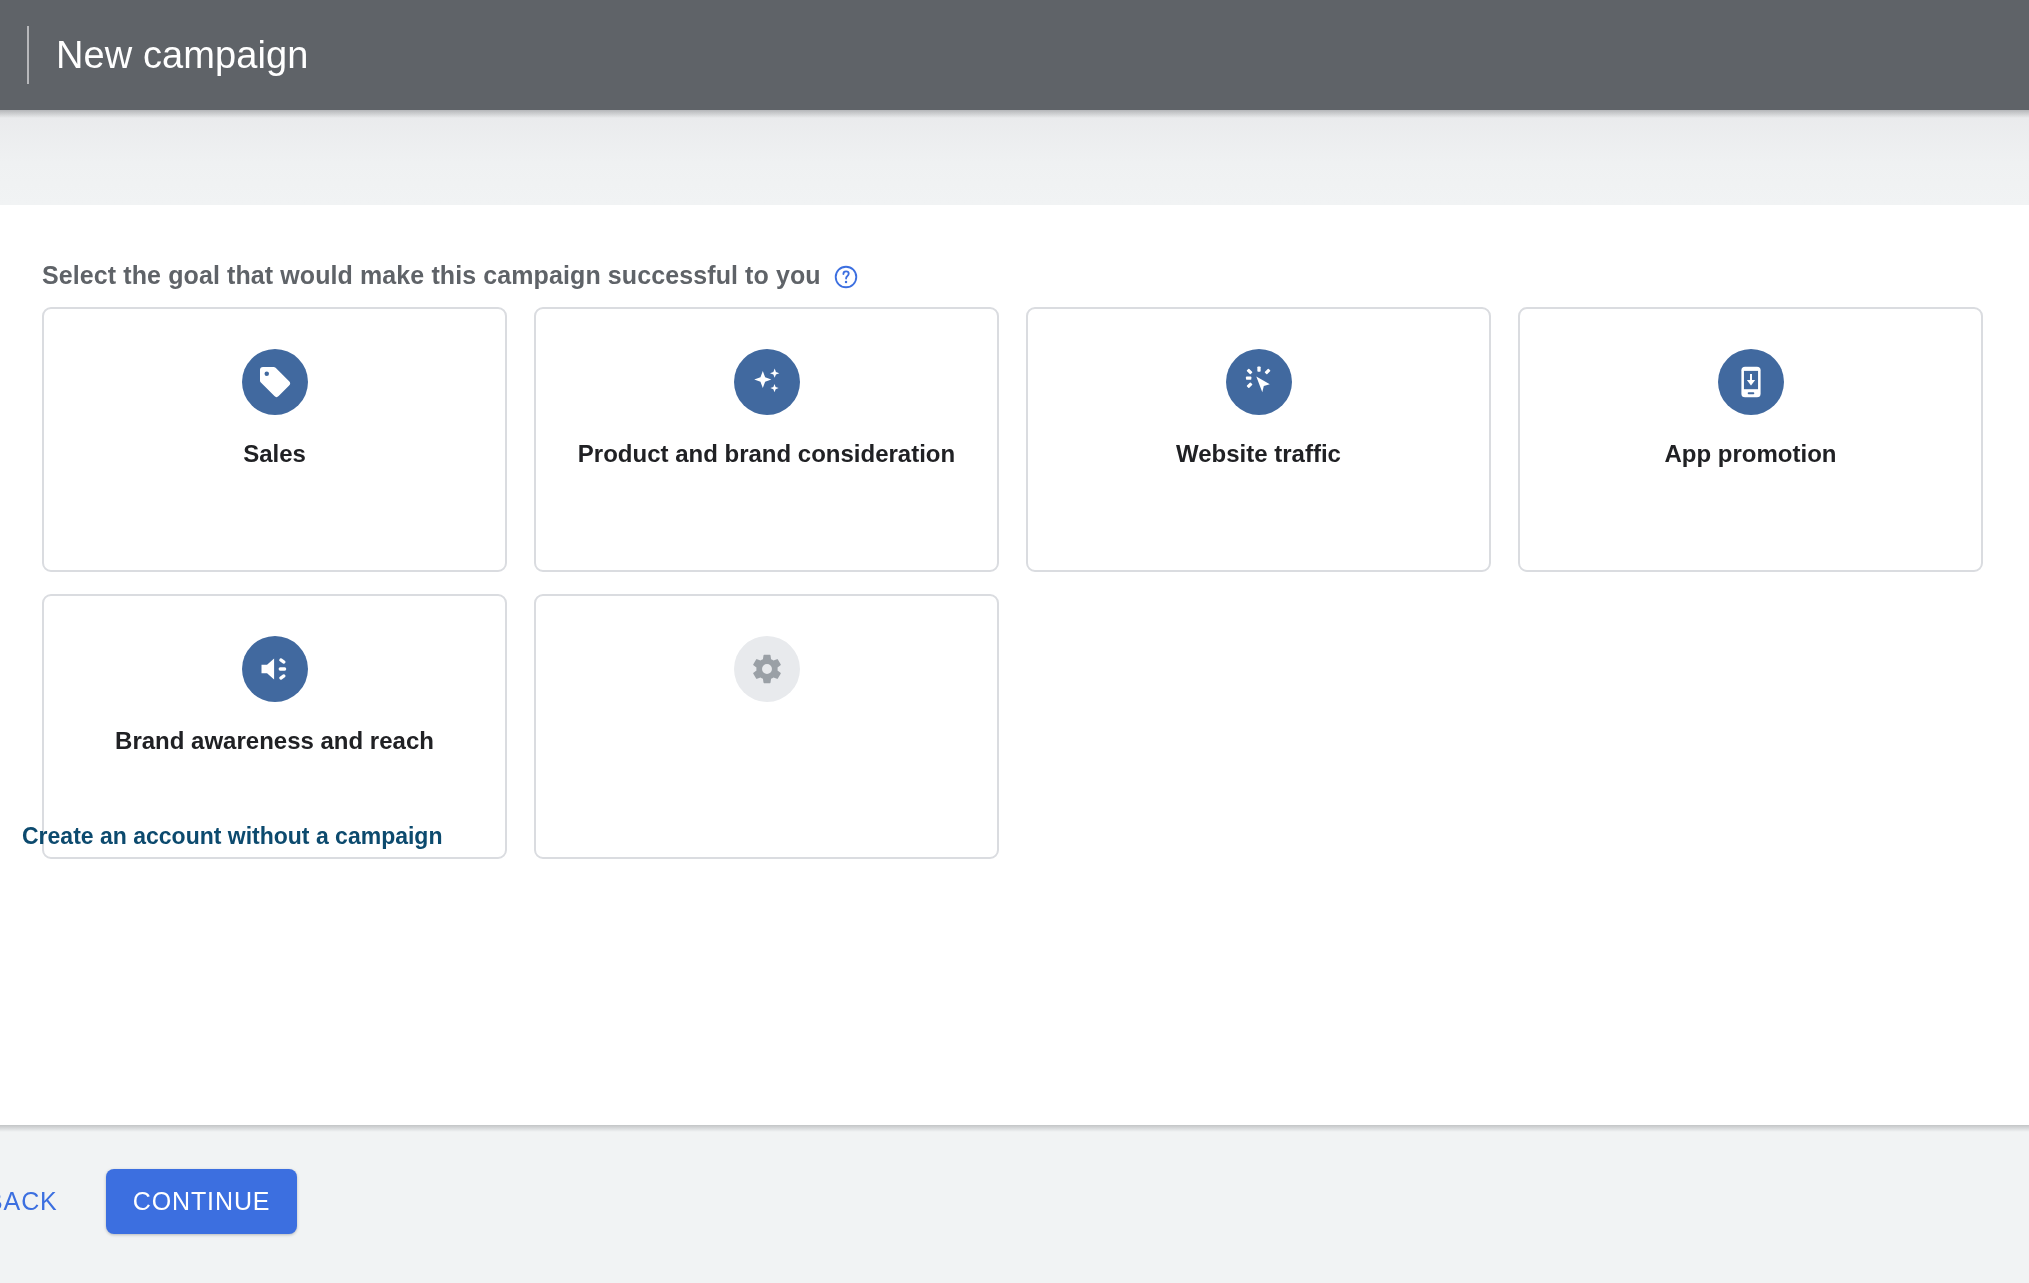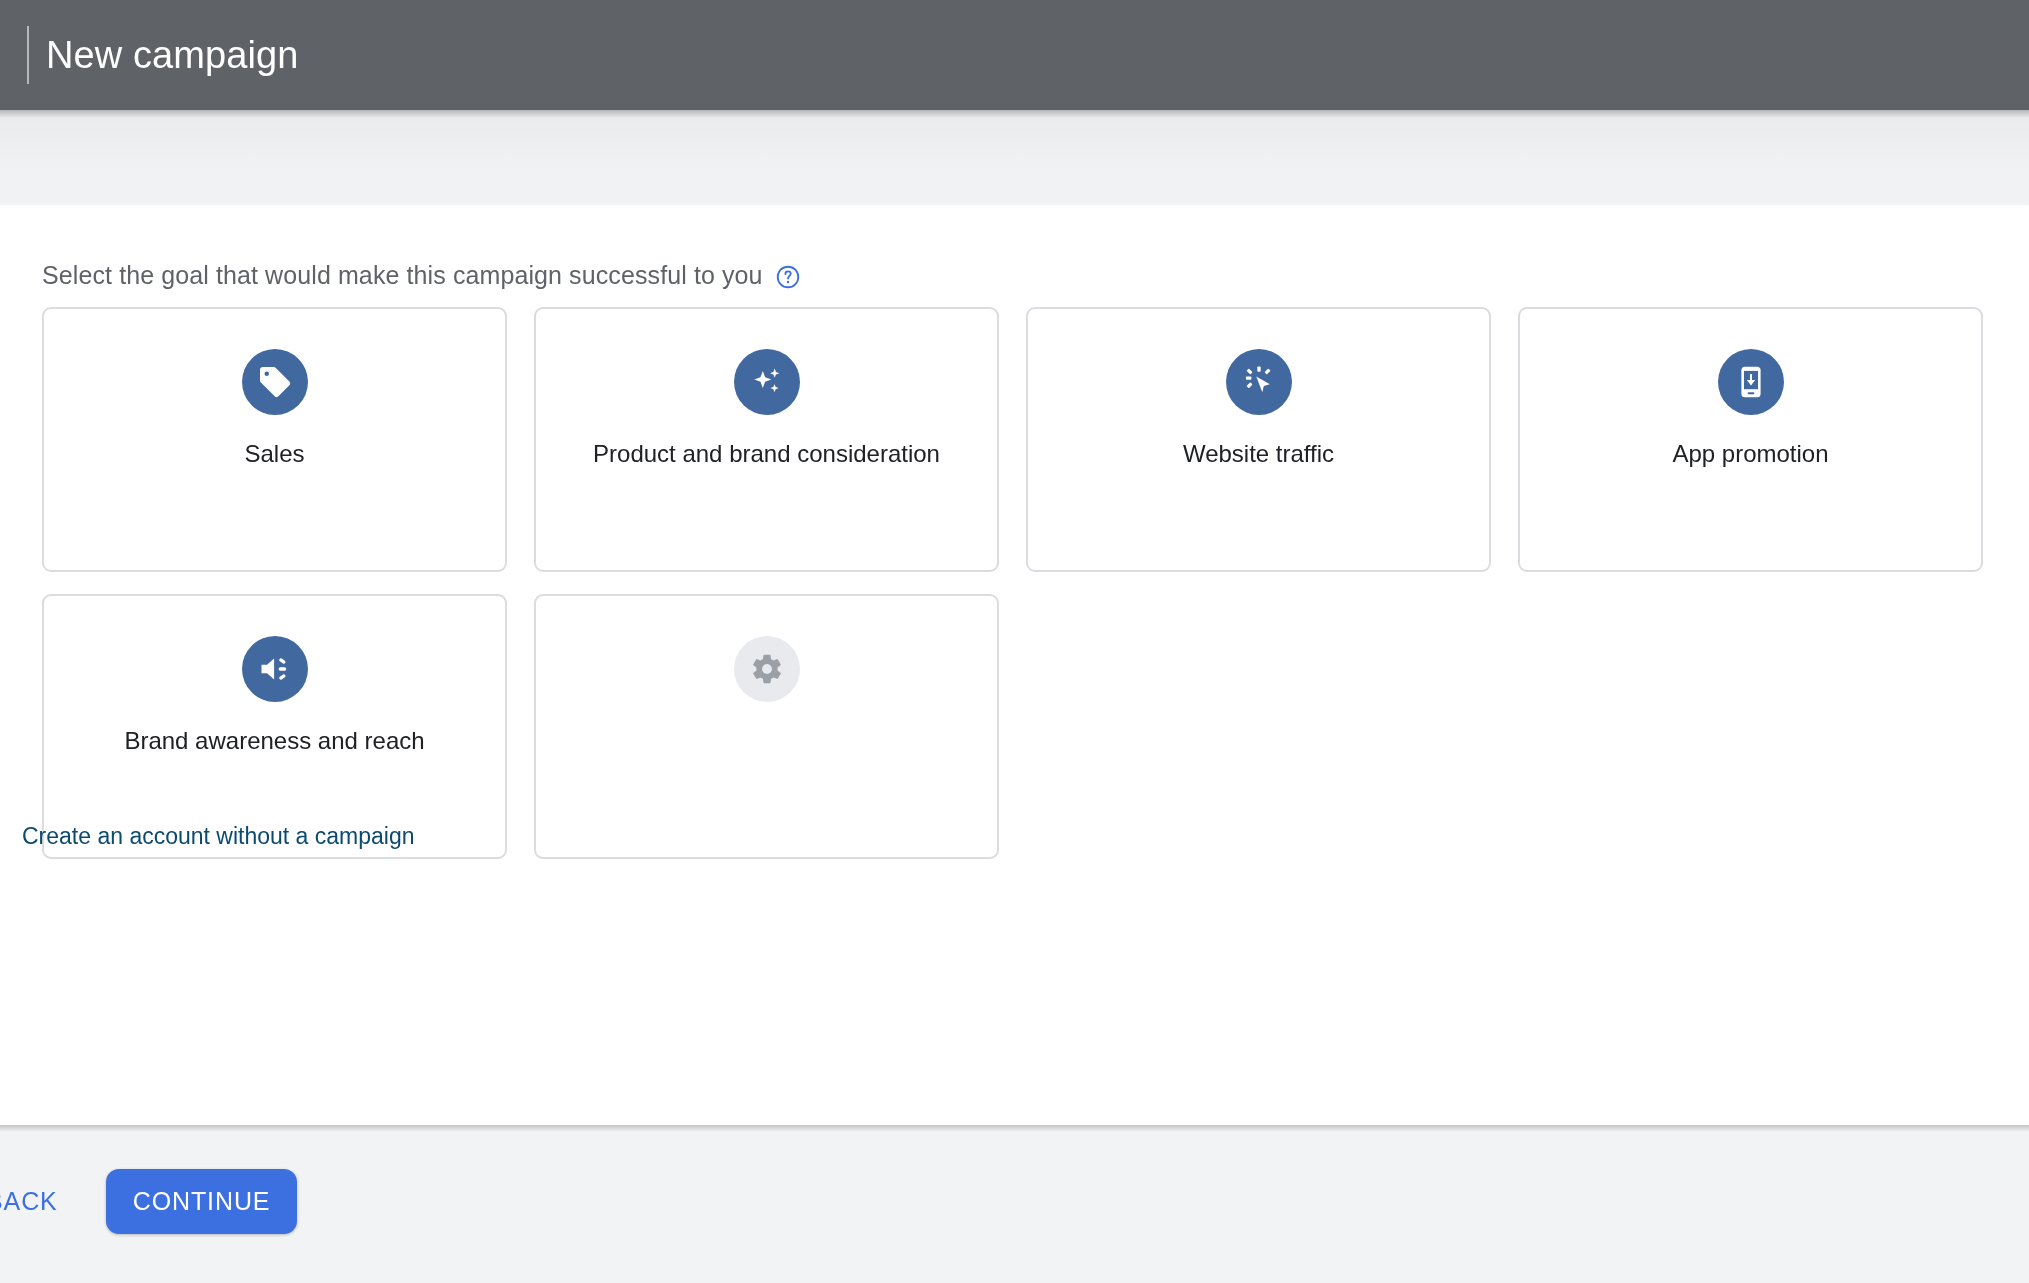--- a/index.html
+++ b/index.html
@@ -37,21 +37,21 @@
     height: 58px;
     background: rgba(255,255,255,0.55);
     margin-left: 27px;
     flex: 0 0 auto;
   }
   .appbar-title {
     color: #ffffff;
     font-size: 38px;
     font-weight: 400;
     letter-spacing: 0.1px;
-    margin-left: 17px;
+    margin-left: 27px;
     white-space: nowrap;
   }
   .appbar-shadow {
     position: absolute;
     top: 110px; left: 0;
     width: 2029px;
     height: 8px;
     background: linear-gradient(to bottom, rgba(60,64,67,0.30), rgba(60,64,67,0.0));
     z-index: 4;
   }
@@ -65,20 +65,21 @@
     background: linear-gradient(to bottom, #e9eaec 0%, #eff1f2 55%, #f1f3f4 100%);
   }
 
   
   .content {
     position: absolute;
     top: 205px; left: 0;
     width: 2029px;
     height: 920px;
     background: #ffffff;
+    font-weight: bold;
   }
 
   .prompt-row {
     position: absolute;
     top: 56px;
     left: 42px;
     display: flex;
     align-items: center;
     gap: 12px;
   }
@@ -198,21 +199,21 @@
   }
   .btn-continue {
     background: #3c6fe0;
     border: none;
     color: #ffffff;
     font-family: "Liberation Sans", sans-serif;
     font-size: 25px;
     font-weight: 500;
     letter-spacing: 0.9px;
     padding: 18px 27px;
-    border-radius: 13px;
+    border-radius: 8px;
     cursor: pointer;
     box-shadow: 0 1px 3px rgba(60,64,67,0.32);
     white-space: nowrap;
   }
 </style>
 </head>
 <body>
 
 <div class="screen">
 

